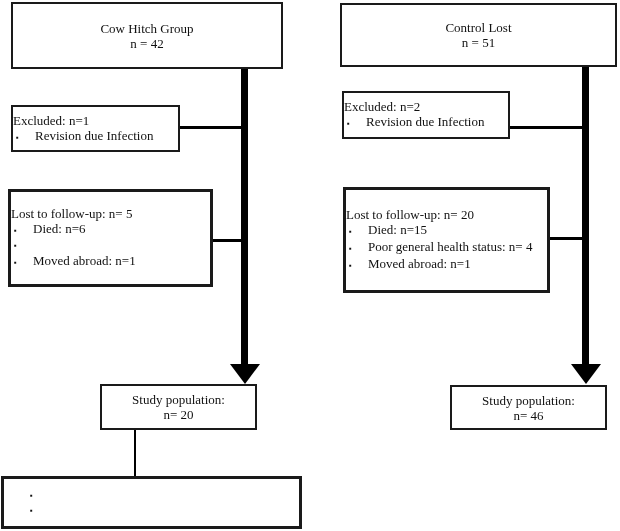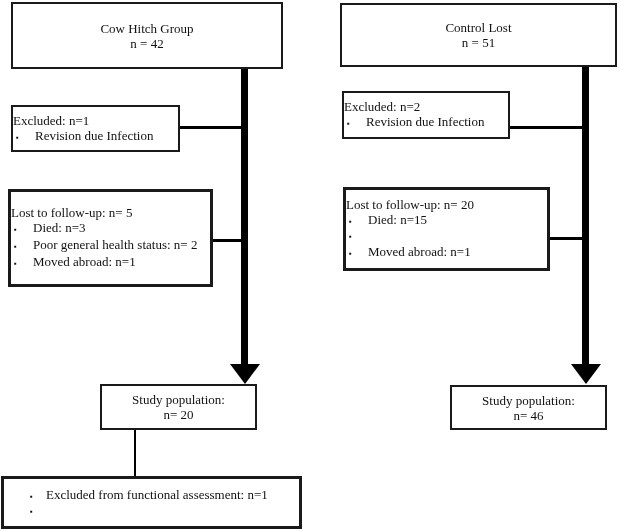--- a/index.html
+++ b/index.html
@@ -44,21 +44,21 @@
   }
   .assessment-indent .bullet-row { padding-left: 23px; }
   .assessment-indent .bullet-marker { width: 16px; }
 
   
   #box-left-top      { left: 11px;  top: 2px;   width: 272px; height: 67px; }
   #box-right-top     { left: 340px; top: 3px;   width: 277px; height: 64px; }
   #box-left-excluded { left: 11px;  top: 105px; width: 169px; height: 47px; }
   #box-right-excluded{ left: 342px; top: 91px; width: 168px; height: 48px; }
   #box-left-lost     { left: 8px;   top: 189px; width: 205px; height: 98px; }
-  #box-right-lost    { left: 343px; top: 187px; width: 207px; height: 84px; }
+  #box-right-lost    { left: 343px; top: 187px; width: 207px; height: 106px; }
   #box-left-study    { left: 100px; top: 384px; width: 157px; height: 46px; }
   #box-right-study   { left: 450px; top: 385px; width: 157px; height: 45px; }
   #box-assessment    { left: 1px;   top: 476px; width: 301px; height: 53px; }
 
   
   .vline-thick { position: absolute; width: 7px; background: #000000; }
   #shaft-left  { left: 241px; top: 69px; height: 295px; }
   #shaft-right { left: 582px; top: 67px; height: 297px; }
   .arrowhead {
     position: absolute;
@@ -103,41 +103,39 @@
     <div class="bullet-row">
       <span class="bullet-marker">▪</span>
       <span>Revision due Infection</span>
     </div>
   </div>
 
   <div class="box list-box thick-border" id="box-left-lost">
     <div>Lost to follow-up: n= 5</div>
     <div class="bullet-row">
       <span class="bullet-marker">▪</span>
-      <span>Died: n=3</span>
+      <span>Died: n=6</span>
     </div>
     <div class="bullet-row">
       <span class="bullet-marker">▪</span>
-      <span>Poor general health status: n= 2</span>
     </div>
     <div class="bullet-row">
       <span class="bullet-marker">▪</span>
       <span>Moved abroad: n=1</span>
     </div>
   </div>
 
   <div class="box center-box" id="box-left-study">
     <div>Study population:</div>
     <div>n= 20</div>
   </div>
 
   <div class="box list-box thick-border assessment-indent" id="box-assessment">
     <div class="bullet-row">
       <span class="bullet-marker">▪</span>
-      <span>Excluded from functional assessment: n=1</span>
     </div>
     <div class="bullet-row">
       <span class="bullet-marker">▪</span>
     </div>
   </div>
 
   <div class="box center-box" id="box-right-top">
     <div>Control Lost</div>
     <div>n = 51</div>
   </div>
@@ -151,20 +149,21 @@
   </div>
 
   <div class="box list-box thick-border" id="box-right-lost">
     <div>Lost to follow-up: n= 20</div>
     <div class="bullet-row">
       <span class="bullet-marker">▪</span>
       <span>Died: n=15</span>
     </div>
     <div class="bullet-row">
       <span class="bullet-marker">▪</span>
+      <span>Poor general health status: n= 4</span>
     </div>
     <div class="bullet-row">
       <span class="bullet-marker">▪</span>
       <span>Moved abroad: n=1</span>
     </div>
   </div>
 
   <div class="box center-box" id="box-right-study">
     <div>Study population:</div>
     <div>n= 46</div>

